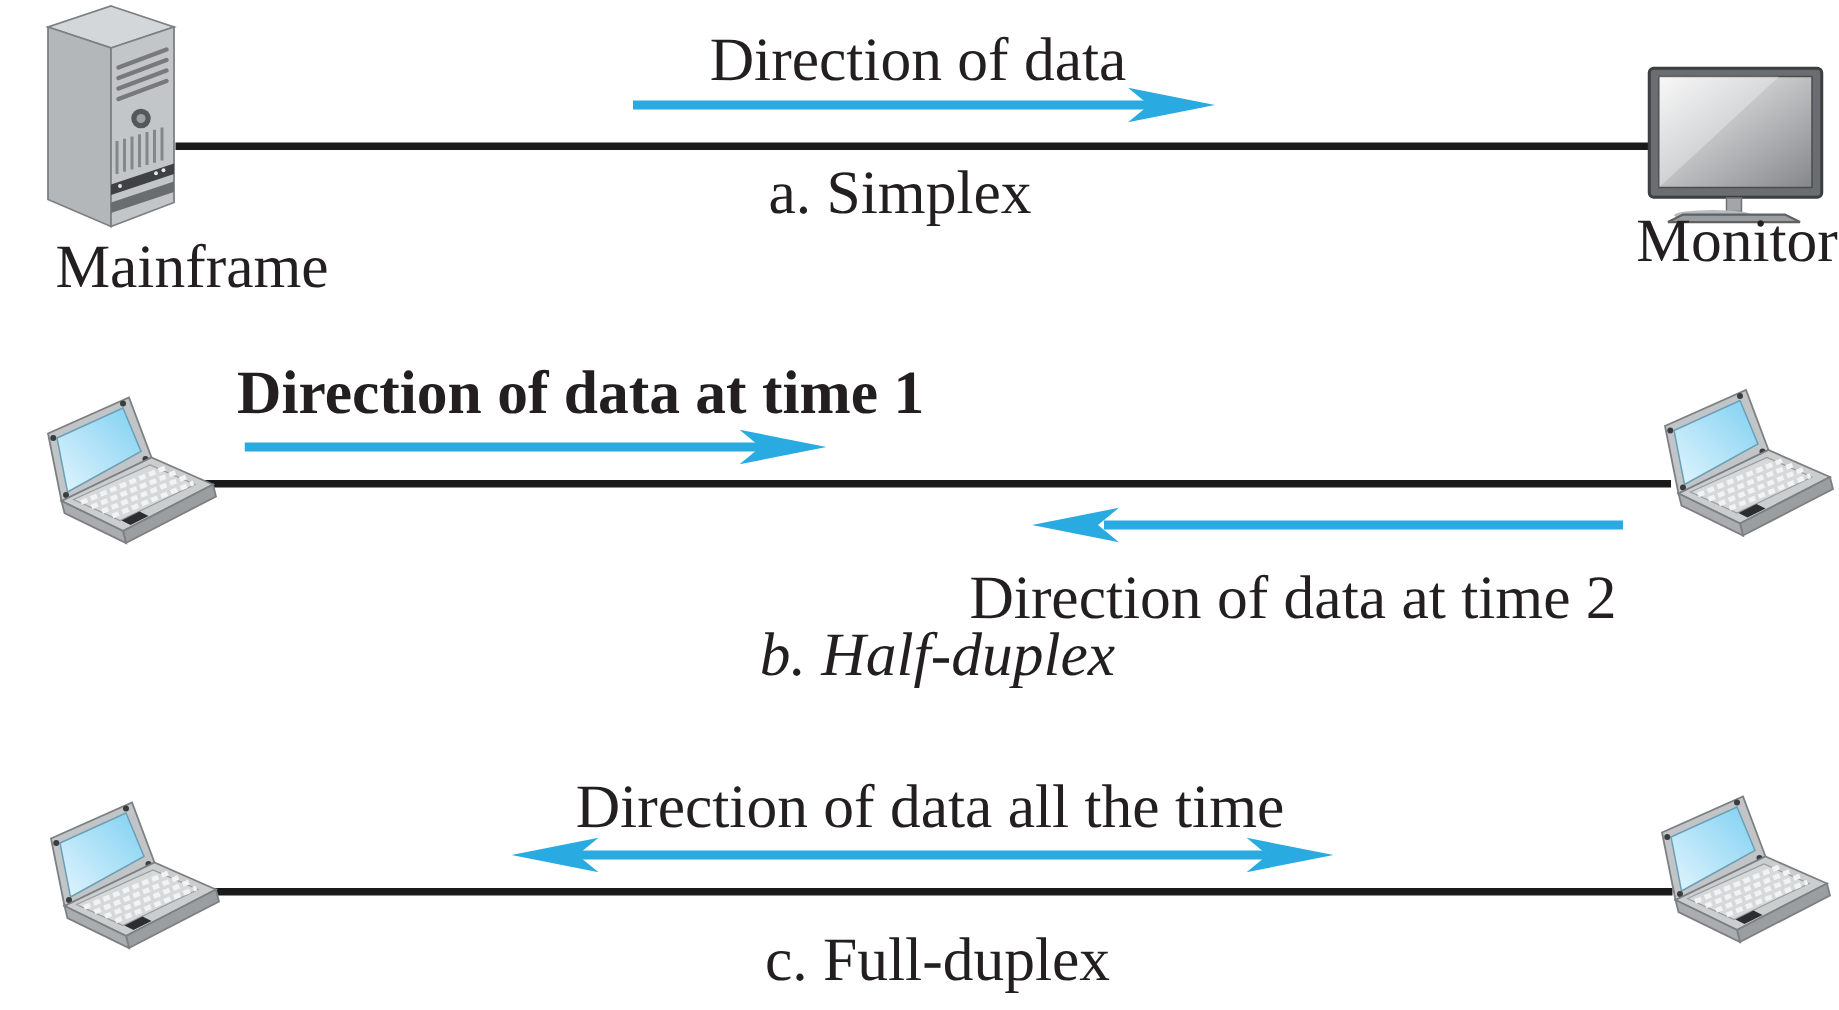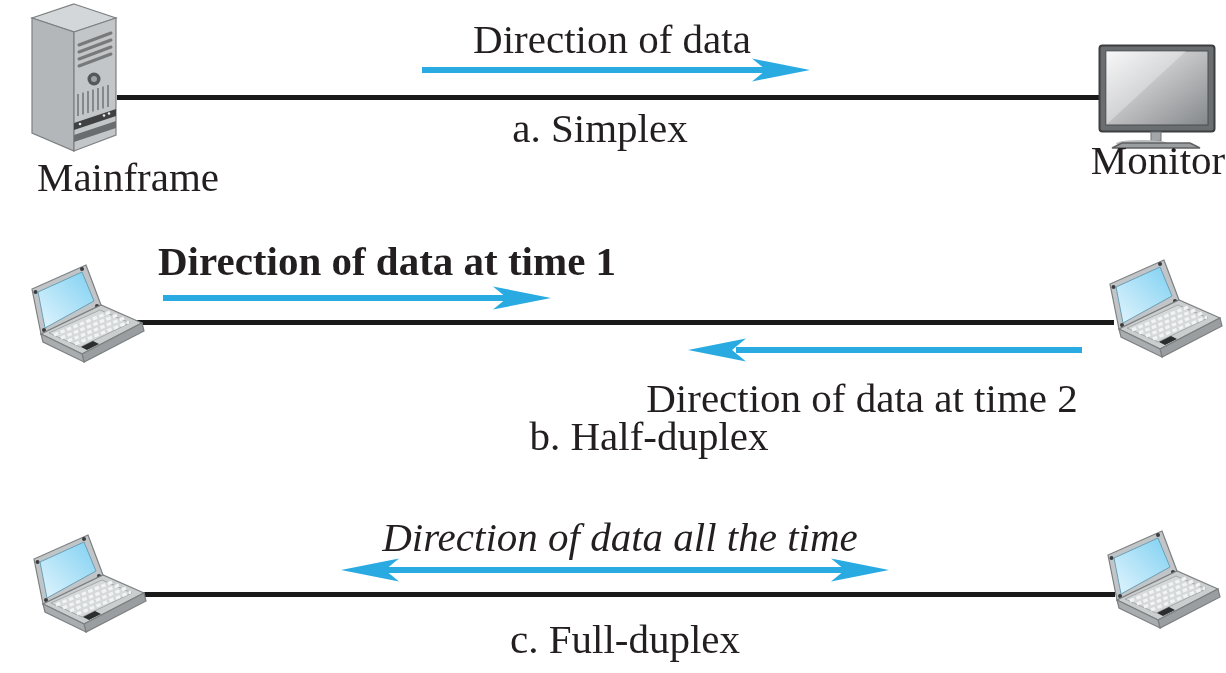--- a/index.html
+++ b/index.html
@@ -147,21 +147,21 @@
       <polygon class="arrow-shape" points="388,13 330,1.5 344,13 330,24.5"></polygon>
     </svg>
 
     <svg class="arrow" style="left:688px; top:337px;" width="394" height="26" viewBox="0 0 394 26">
       <rect class="arrow-shape" x="48" y="10" width="346" height="6"></rect>
       <polygon class="arrow-shape" points="0,13 58,1.5 44,13 58,24.5"></polygon>
     </svg>
 
     <div class="label" style="left:642px; top:376px; width:440px;">Direction of data at time 2</div>
 
-    <div class="label" style="left:499px; top:414px; width:300px;">b. Half-duplex</div>
+    <div class="label" style="left:475px; top:414px; width:300px;font-style:italic;">b. Half-duplex</div>
   </div>
 
   <div>
     <div class="wire" style="left:138px; top:592px; width:977px;"></div>
 
     <svg class="icon" style="left:20px; top:522px;" width="130" height="120" viewBox="0 0 130 120">
       <defs>
         <linearGradient id="lcd3" x1="0" y1="1" x2="1" y2="0">
           <stop offset="0" stop-color="#e2f5fd"></stop>
           <stop offset="1" stop-color="#7fd0f2"></stop>
@@ -205,21 +205,21 @@
         <line x1="36" y1="83" x2="92" y2="60"></line>
         <line x1="43" y1="86" x2="99" y2="63"></line>
         <line x1="50" y1="89" x2="106" y2="66"></line>
         <line x1="57" y1="92" x2="111" y2="70"></line>
       </g>
       <polygon points="63,95 75,89 81,92 69,98" fill="#2b2d2f"></polygon>
       <polygon class="edge" points="64,102 124,71 126,79 66,110" fill="#9b9ea0"></polygon>
       <polygon class="edge" points="23,82 64,102 66,110 25,90" fill="#aaadaf"></polygon>
     </svg>
 
-    <div class="label" style="left:370px; top:515px; width:500px;font-style:italic;">Direction of data all the time</div>
+    <div class="label" style="left:370px; top:515px; width:500px;">Direction of data all the time</div>
 
     <svg class="arrow" style="left:341px; top:557px;" width="548" height="26" viewBox="0 0 548 26">
       <rect class="arrow-shape" x="44" y="10" width="460" height="6"></rect>
       <polygon class="arrow-shape" points="0,13 58,1.5 44,13 58,24.5"></polygon>
       <polygon class="arrow-shape" points="548,13 490,1.5 504,13 490,24.5"></polygon>
     </svg>
 
     <div class="label" style="left:470px; top:617px; width:310px;text-align:center;">c. Full-duplex</div>
   </div>
 

